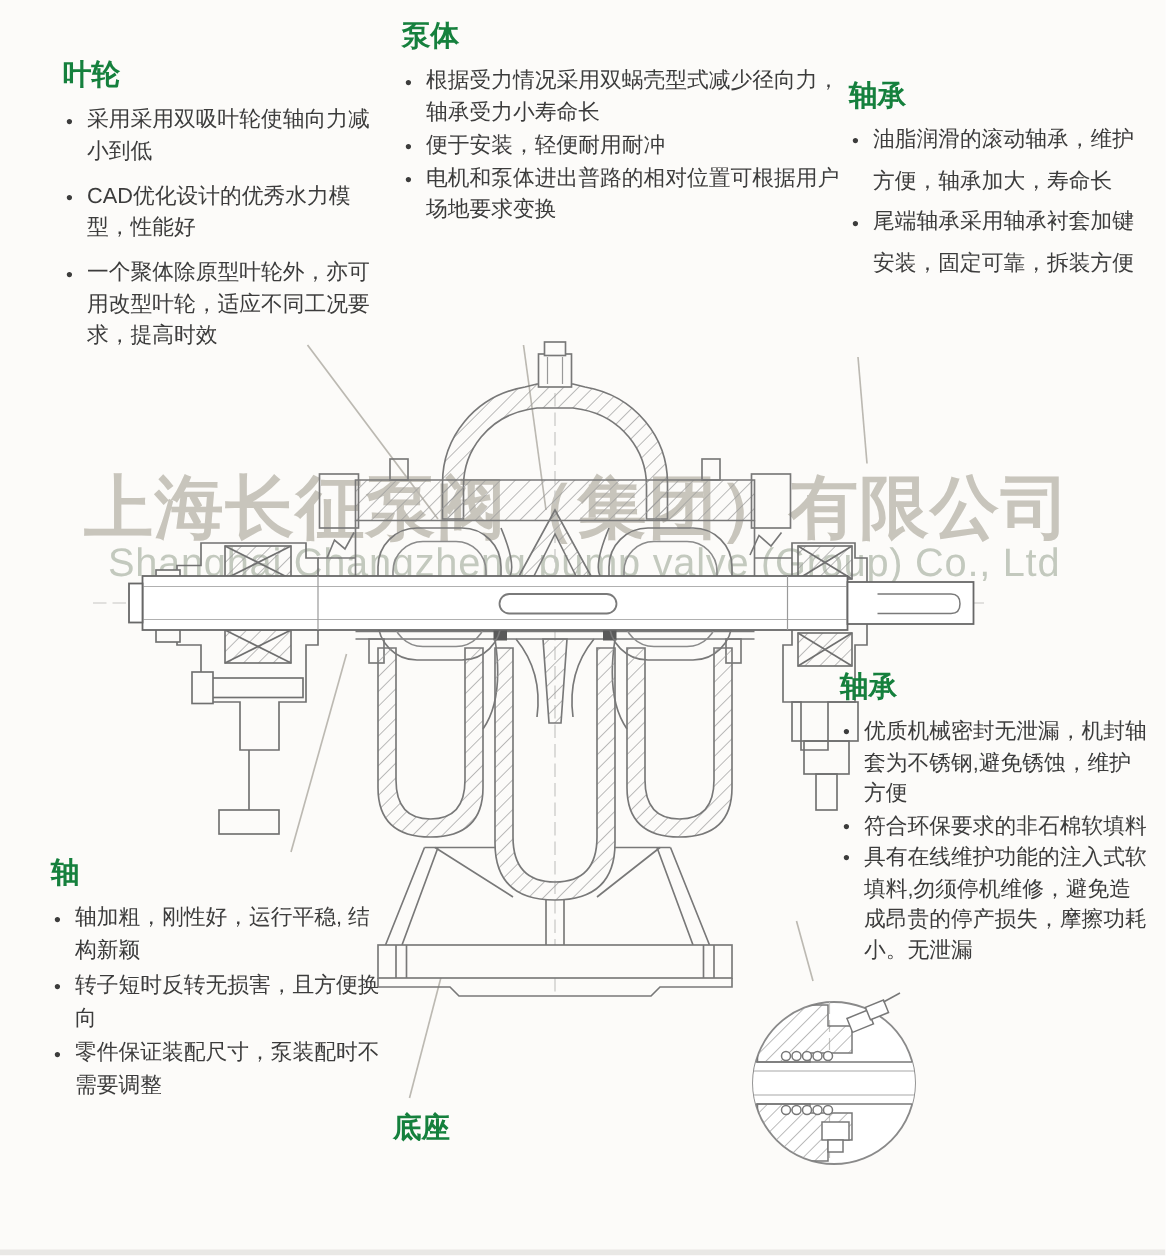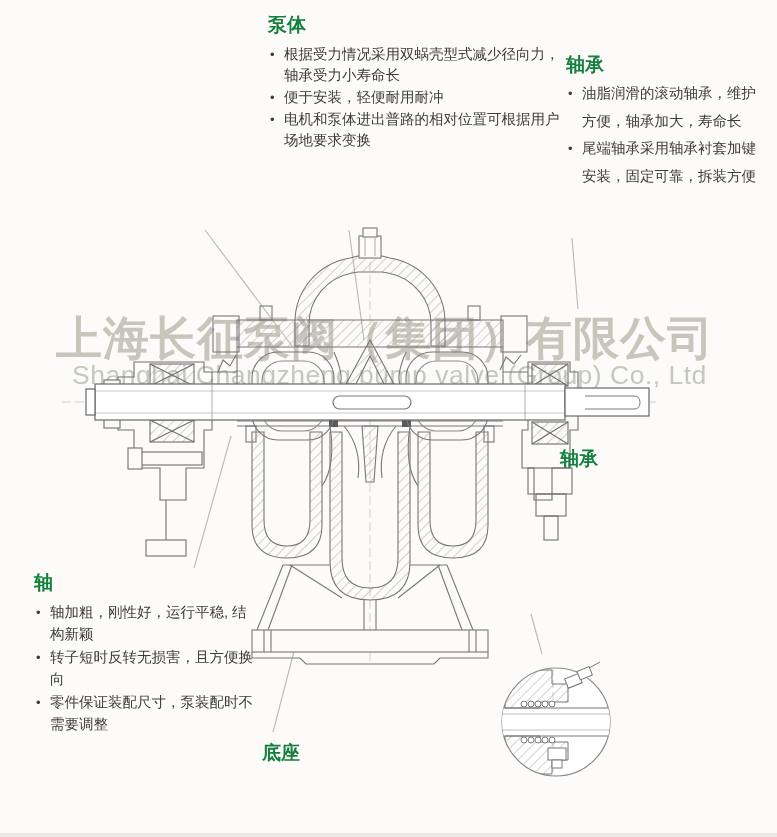--- a/index.html
+++ b/index.html
@@ -194,40 +194,53 @@
       </g>
 
       <g stroke="#787878" stroke-width="1" fill="#fff">
         <rect x="566" y="676" width="15" height="10" transform="rotate(-22 573 681)"></rect>
         <rect x="578" y="669" width="13" height="9" transform="rotate(-22 584 673)"></rect>
         <line x1="589" y1="668" x2="600" y2="662"></line>
       </g>
     </g>
   </svg>
 
+  <section class="sec txt-layer" style="left:42px;top:40px;width:212px">
+    <h3>叶轮</h3>
+    <ul>
+        <li>采用采用双吸叶轮使轴向力减小到低</li>
+        <li>CAD优化设计的优秀水力模型，性能好</li>
+        <li>一个聚体除原型叶轮外，亦可用改型叶轮，适应不同工况要求，提高时效</li>
+      </ul>
+  </section>
 
   <section class="sec sec-pumpbody txt-layer" style="left:268px;top:14px;width:296px">
     <h3>泵体</h3>
     <ul>
         <li>根据受力情况采用双蜗壳型式减少径向力，轴承受力小寿命长</li>
         <li>便于安装，轻便耐用耐冲</li>
         <li>电机和泵体进出普路的相对位置可根据用户场地要求变换</li>
       </ul>
   </section>
 
   <section class="sec sec-bearing-top txt-layer" style="left:566px;top:54px;width:196px">
     <h3>轴承</h3>
     <ul>
         <li>油脂润滑的滚动轴承，维护方便，轴承加大，寿命长</li>
         <li>尾端轴承采用轴承衬套加键安装，固定可靠，拆装方便</li>
       </ul>
   </section>
 
   <section class="sec sec-bearing-mid txt-layer" style="left:560px;top:448px;width:206px">
     <h3>轴承</h3>
+    <ul>
+        <li>优质机械密封无泄漏，机封轴套为不锈钢,避免锈蚀，维护方便</li>
+        <li>符合环保要求的非石棉软填料</li>
+        <li>具有在线维护功能的注入式软填料,勿须停机维修，避免造成昂贵的停产损失，摩擦功耗小。无泄漏</li>
+      </ul>
   </section>
 
   <section class="sec sec-shaft txt-layer" style="left:34px;top:572px;width:220px">
     <h3>轴</h3>
     <ul>
         <li>轴加粗，刚性好，运行平稳, 结构新颖</li>
         <li>转子短时反转无损害，且方便换向</li>
         <li>零件保证装配尺寸，泵装配时不需要调整</li>
       </ul>
   </section>

